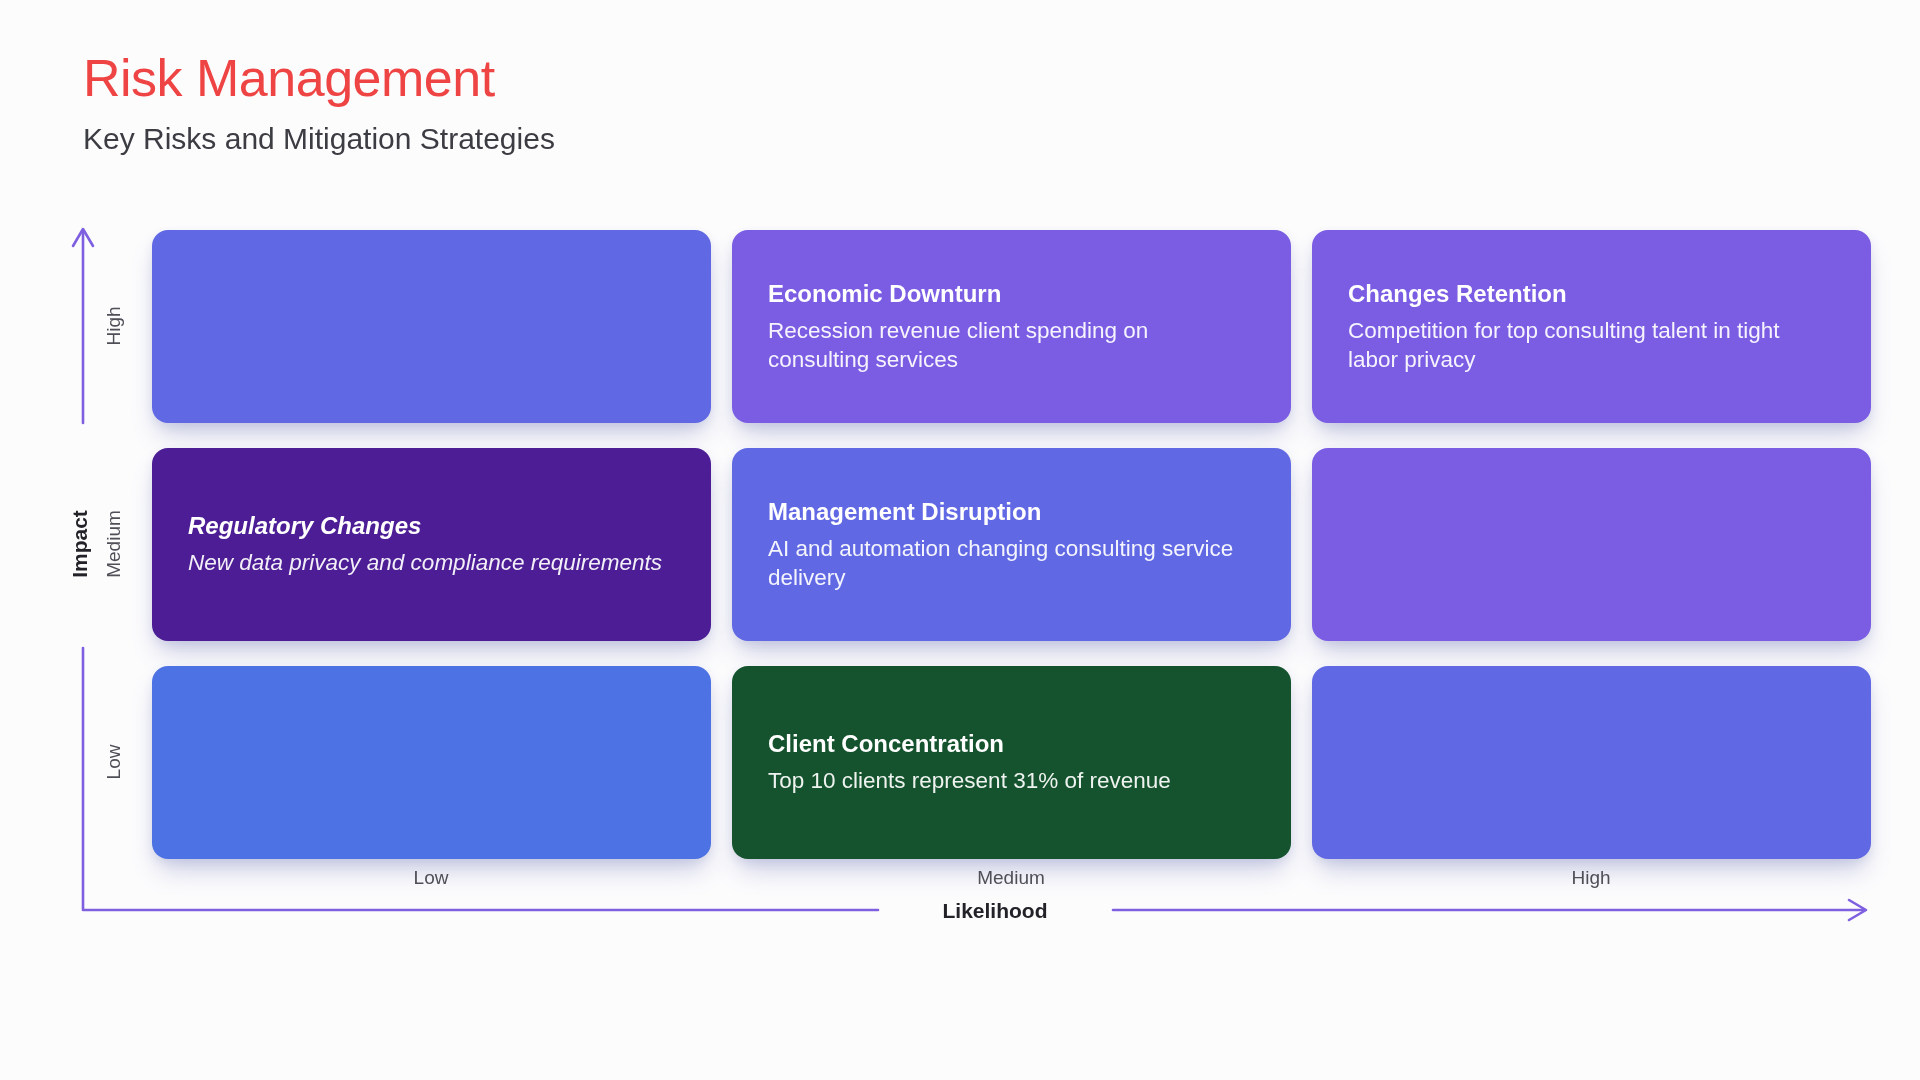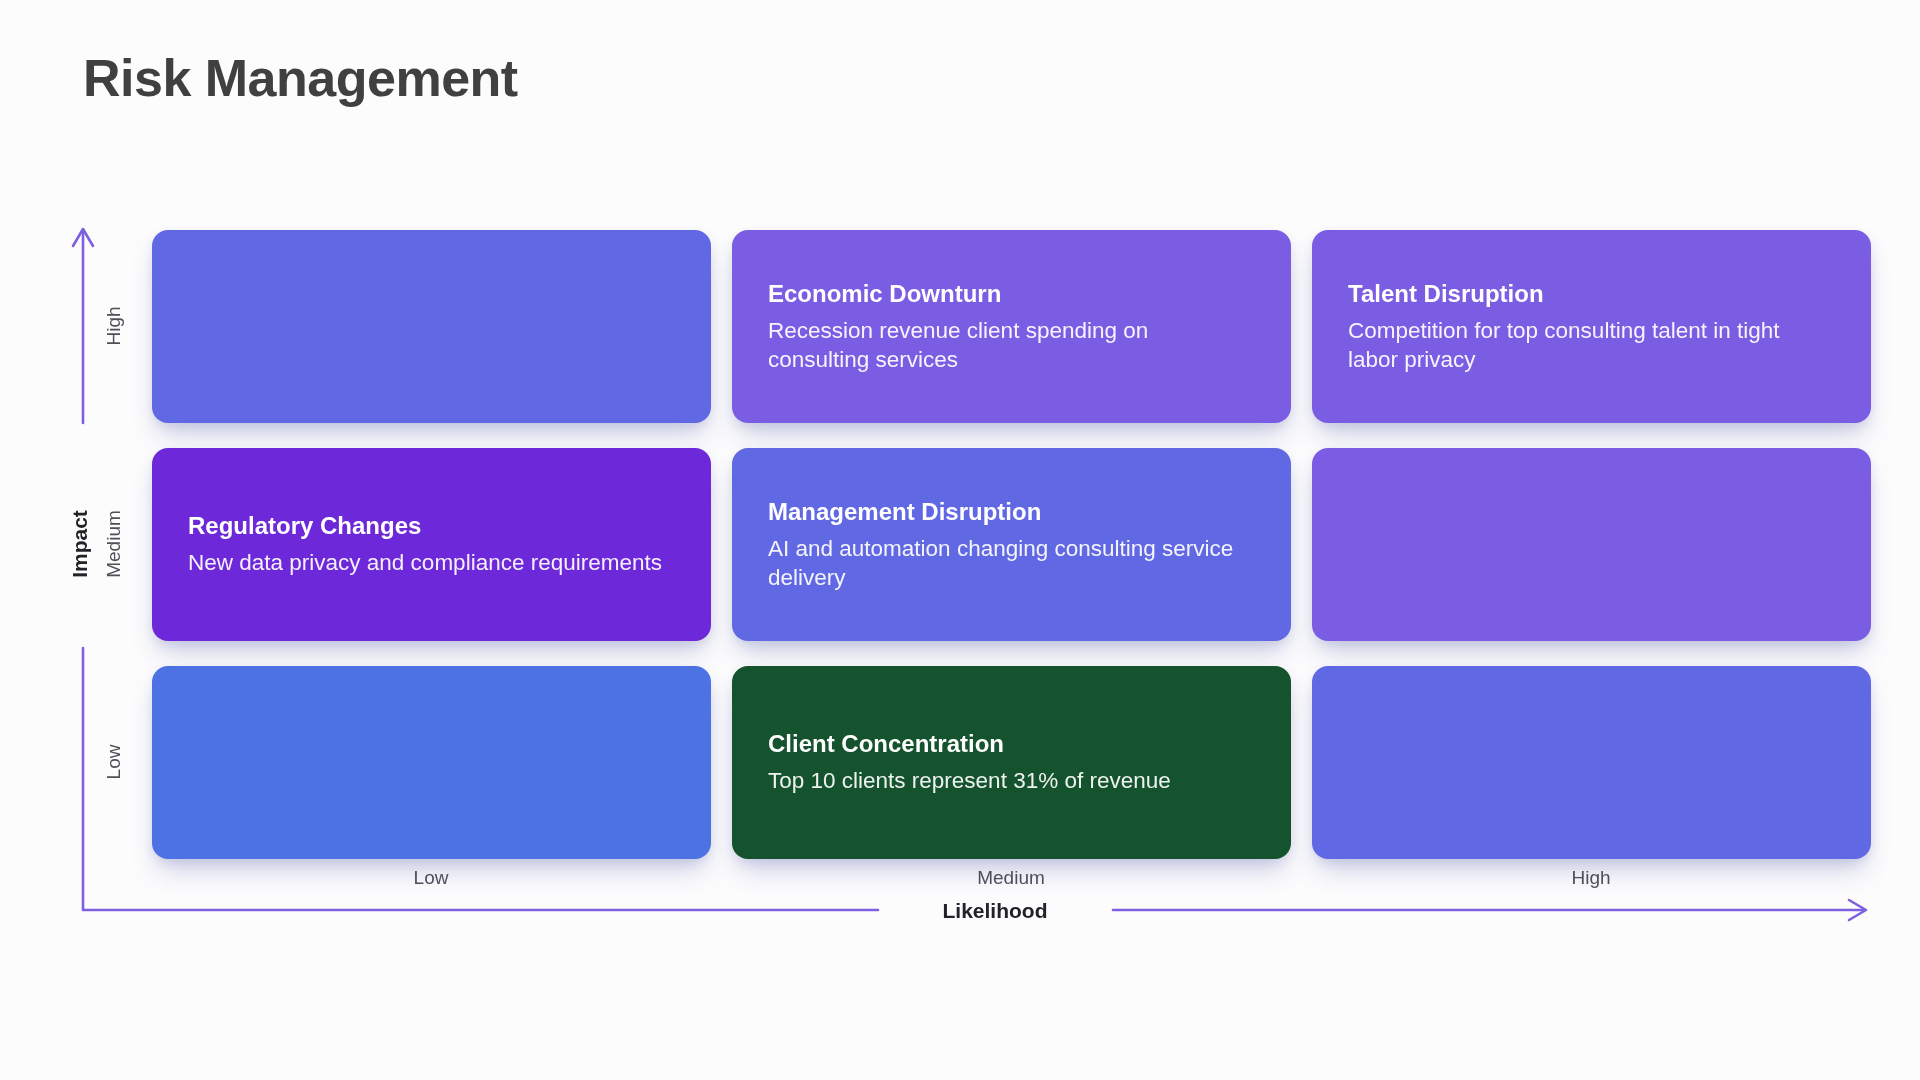--- a/index.html
+++ b/index.html
@@ -11,22 +11,22 @@
     width: 1920px;
     height: 1080px;
     background: #fcfcfd;
     overflow: hidden;
   }
 
   
   .header { position: absolute; left: 83px; top: 50px; }
   .page-title {
     font-size: 52px;
-    font-weight: 700;
-    color: #404040;
+    font-weight: 400;
+    color: #ef4444;
     letter-spacing: -0.5px;
     line-height: 1.1;
   }
   .page-subtitle {
     margin-top: 14px;
     font-size: 30px;
     font-weight: 400;
     color: #3c3c43;
     line-height: 1.2;
   }
@@ -91,36 +91,37 @@
   }
   .axis-title.v { transform: translate(-50%, -50%) rotate(-90deg); }
 </style>
 </head>
 <body>
 
 <div class="canvas">
 
   <div class="header">
     <div class="page-title">Risk Management</div>
+    <div class="page-subtitle">Key Risks and Mitigation Strategies</div>
   </div>
 
   <div class="matrix">
     <div class="card empty" style="background: rgb(97, 104, 228);">
       
       
     </div>
     <div class="card" style="background: rgb(123, 93, 228);">
       <div class="card-title">Economic Downturn</div>
       <div class="card-desc">Recession revenue client spending on consulting services</div>
     </div>
     <div class="card" style="background: rgb(123, 93, 228);">
-      <div class="card-title">Talent Disruption</div>
+      <div class="card-title">Changes Retention</div>
       <div class="card-desc">Competition for top consulting talent in tight labor privacy</div>
     </div>
-    <div class="card" style="background: #6d28d9;">
+    <div class="card" style="background: #4c1d95; font-style: italic;">
       <div class="card-title">Regulatory Changes</div>
       <div class="card-desc">New data privacy and compliance requirements</div>
     </div>
     <div class="card" style="background: rgb(97, 104, 228);">
       <div class="card-title">Management Disruption</div>
       <div class="card-desc">AI and automation changing consulting service delivery</div>
     </div>
     <div class="card empty" style="background: rgb(123, 93, 228);">
       
       

